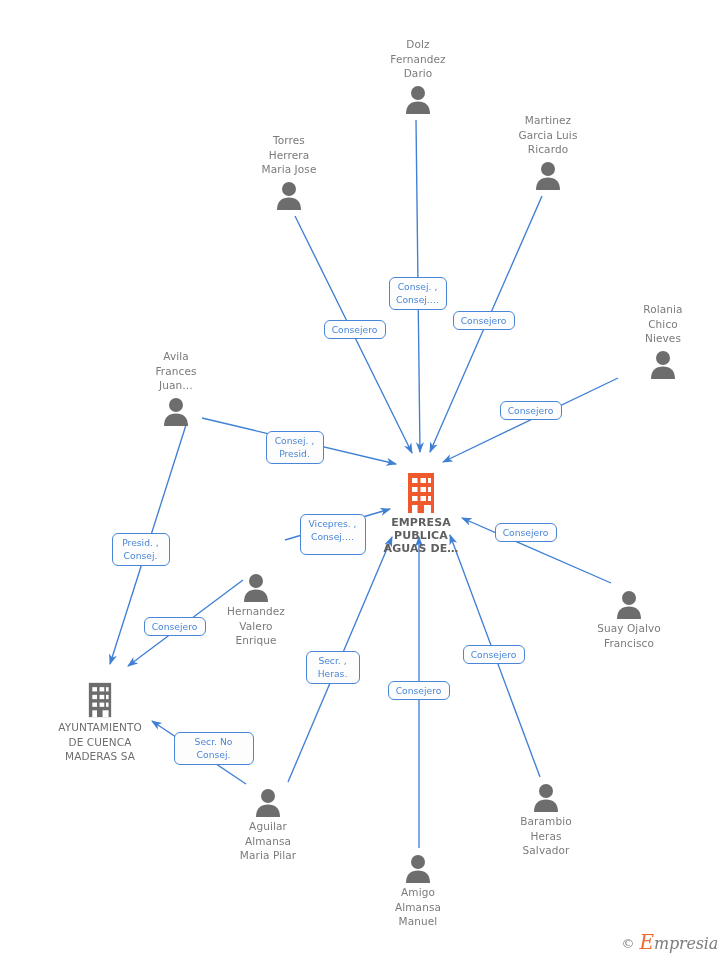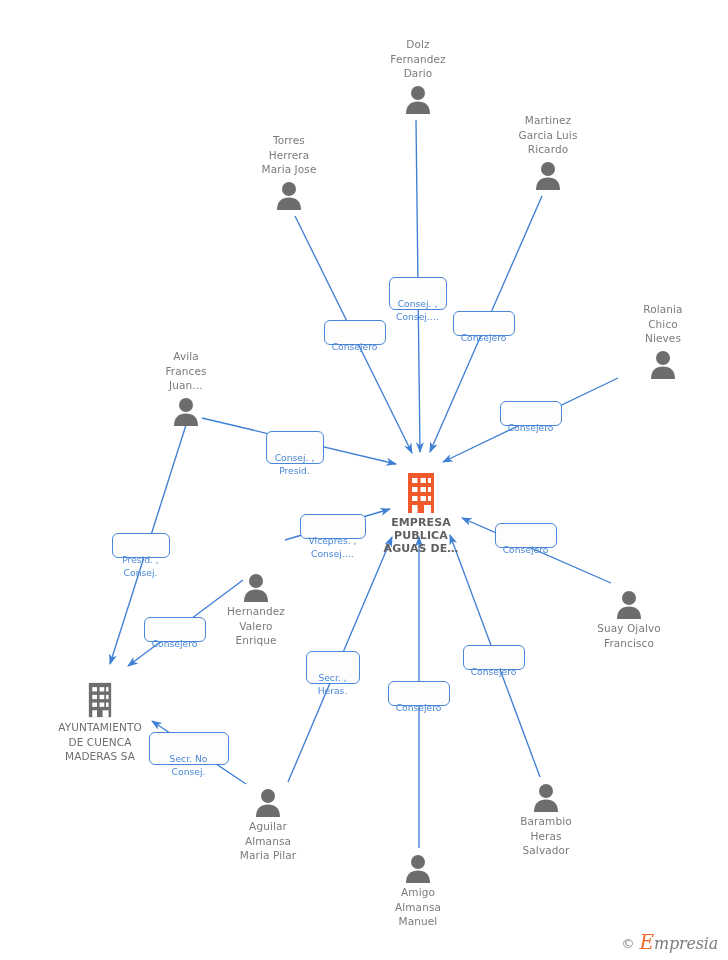--- a/index.html
+++ b/index.html
@@ -62,21 +62,21 @@
   .relabel {
     position: absolute;
     box-sizing: border-box;
     background: #fdfdfd;
     border: 1.4px solid #4a86d8;
     border-radius: 6px;
     color: #4a86d8;
     font-size: 9.2px;
     line-height: 12.5px;
     text-align: center;
-    padding: 20px 5px 3px;
+    padding: 3px 5px 3px;
     white-space: pre-line;
     z-index: 5;
     margin-left: -0.5px;
   }
 
   
   #watermark {
     position: absolute;
     right: 10px;
     bottom: 8px;
@@ -230,21 +230,21 @@
 Chico
 Nieves</span>
     <span class="glyph">
       <svg width="30" height="30" viewBox="0 0 30 30" xmlns="http://www.w3.org/2000/svg">
         <circle cx="15" cy="9" r="7" fill="#6d6d6d"></circle>
         <path d="M3,30 C3,21 8,17.5 15,17.5 C22,17.5 27,21 27,30 Z" fill="#6d6d6d"></path>
       </svg>
     </span>
   </div>
 
-  <div class="node person label-above" style="left:186px; top:342px;">
+  <div class="node person label-above" style="left:176px; top:342px;">
     <span class="caption">Avila
 Frances
 Juan…</span>
     <span class="glyph">
       <svg width="30" height="30" viewBox="0 0 30 30" xmlns="http://www.w3.org/2000/svg">
         <circle cx="15" cy="9" r="7" fill="#6d6d6d"></circle>
         <path d="M3,30 C3,21 8,17.5 15,17.5 C22,17.5 27,21 27,30 Z" fill="#6d6d6d"></path>
       </svg>
     </span>
   </div>
@@ -313,34 +313,34 @@
 
   <div class="relabel" style="left:324px; top:320px; width:62px; height:19px;">Consejero</div>
 
   <div class="relabel" style="left:453px; top:311px; width:62px; height:19px;">Consejero</div>
 
   <div class="relabel" style="left:500px; top:401px; width:62px; height:19px;">Consejero</div>
 
   <div class="relabel" style="left:266px; top:431px; width:58px; height:33px;">Consej. ,
 Presid.</div>
 
-  <div class="relabel" style="left:112px; top:533px; width:58px; height:20px;">Presid. ,
+  <div class="relabel" style="left:112px; top:533px; width:58px; height:33px;">Presid. ,
 Consej.</div>
 
-  <div class="relabel" style="left:300px; top:514px; width:66px; height:22px;">Vicepres. ,
+  <div class="relabel" style="left:300px; top:514px; width:66px; height:41px;">Vicepres. ,
 Consej.…</div>
 
   <div class="relabel" style="left:144px; top:617px; width:62px; height:19px;">Consejero</div>
 
   <div class="relabel" style="left:495px; top:523px; width:62px; height:19px;">Consejero</div>
 
   <div class="relabel" style="left:306px; top:651px; width:54px; height:33px;">Secr. ,
 Heras.</div>
 
-  <div class="relabel" style="left:149px; top:732px; width:80px; height:33px;">Secr.  No
+  <div class="relabel" style="left:174px; top:732px; width:80px; height:33px;">Secr.  No
 Consej.</div>
 
   <div class="relabel" style="left:388px; top:681px; width:62px; height:19px;">Consejero</div>
 
   <div class="relabel" style="left:463px; top:645px; width:62px; height:19px;">Consejero</div>
 
   <div id="watermark">
     <span class="copy">©</span>
     <span class="brand"><span class="cap">E</span><span>mpresia</span></span>
   </div>

